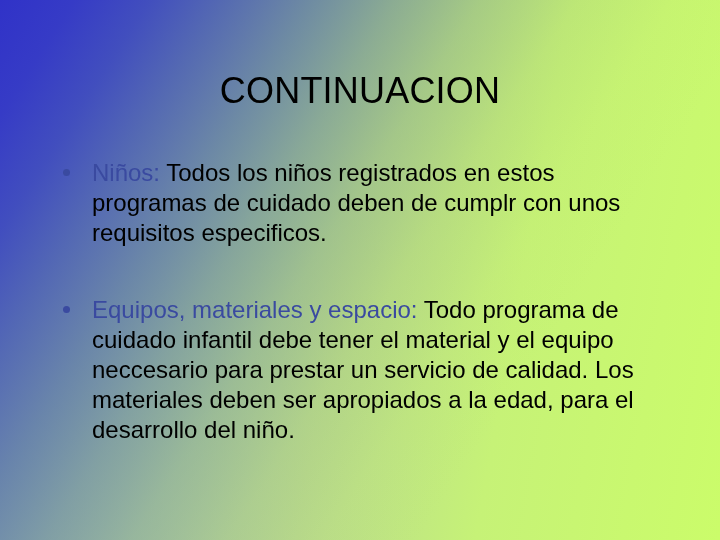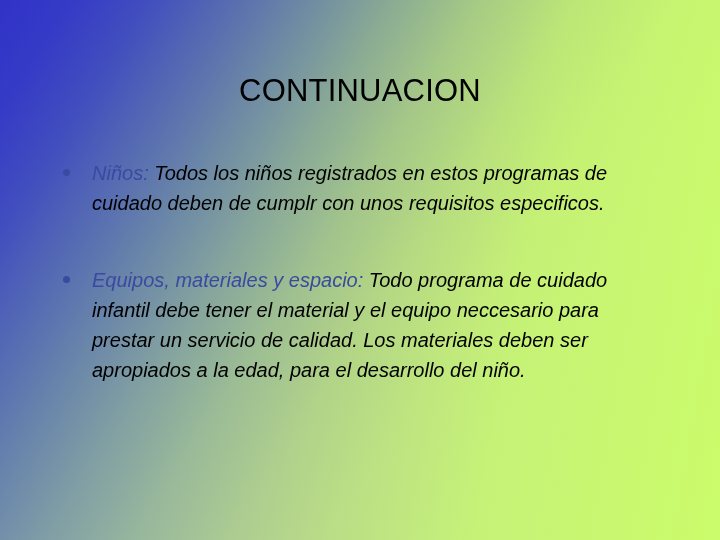--- a/index.html
+++ b/index.html
@@ -50,42 +50,41 @@
     inset: 0;
   }
 
   
   #title {
     position: absolute;
     left: 0;
     top: 72px;
     width: 720px;
     text-align: center;
-    font-size: 31px;
+    font-size: 36px;
     line-height: 38px;
     color: #000000;
     letter-spacing: 0.2px;
     white-space: nowrap;
   }
 
   
   #body {
     position: absolute;
     left: 56px;
     top: 158px;
     width: 600px;
   }
 
   .bullet-item {
     position: relative;
     padding-left: 36px;
-    font-size: 20px;
+    font-size: 24px;
     line-height: 30px;
     color: #000000;
-    font-style: italic;
   }
 
   .bullet-item + .bullet-item {
     margin-top: 47px;
   }
 
   .bullet-marker {
     position: absolute;
     left: 7px;
     top: 11px;

